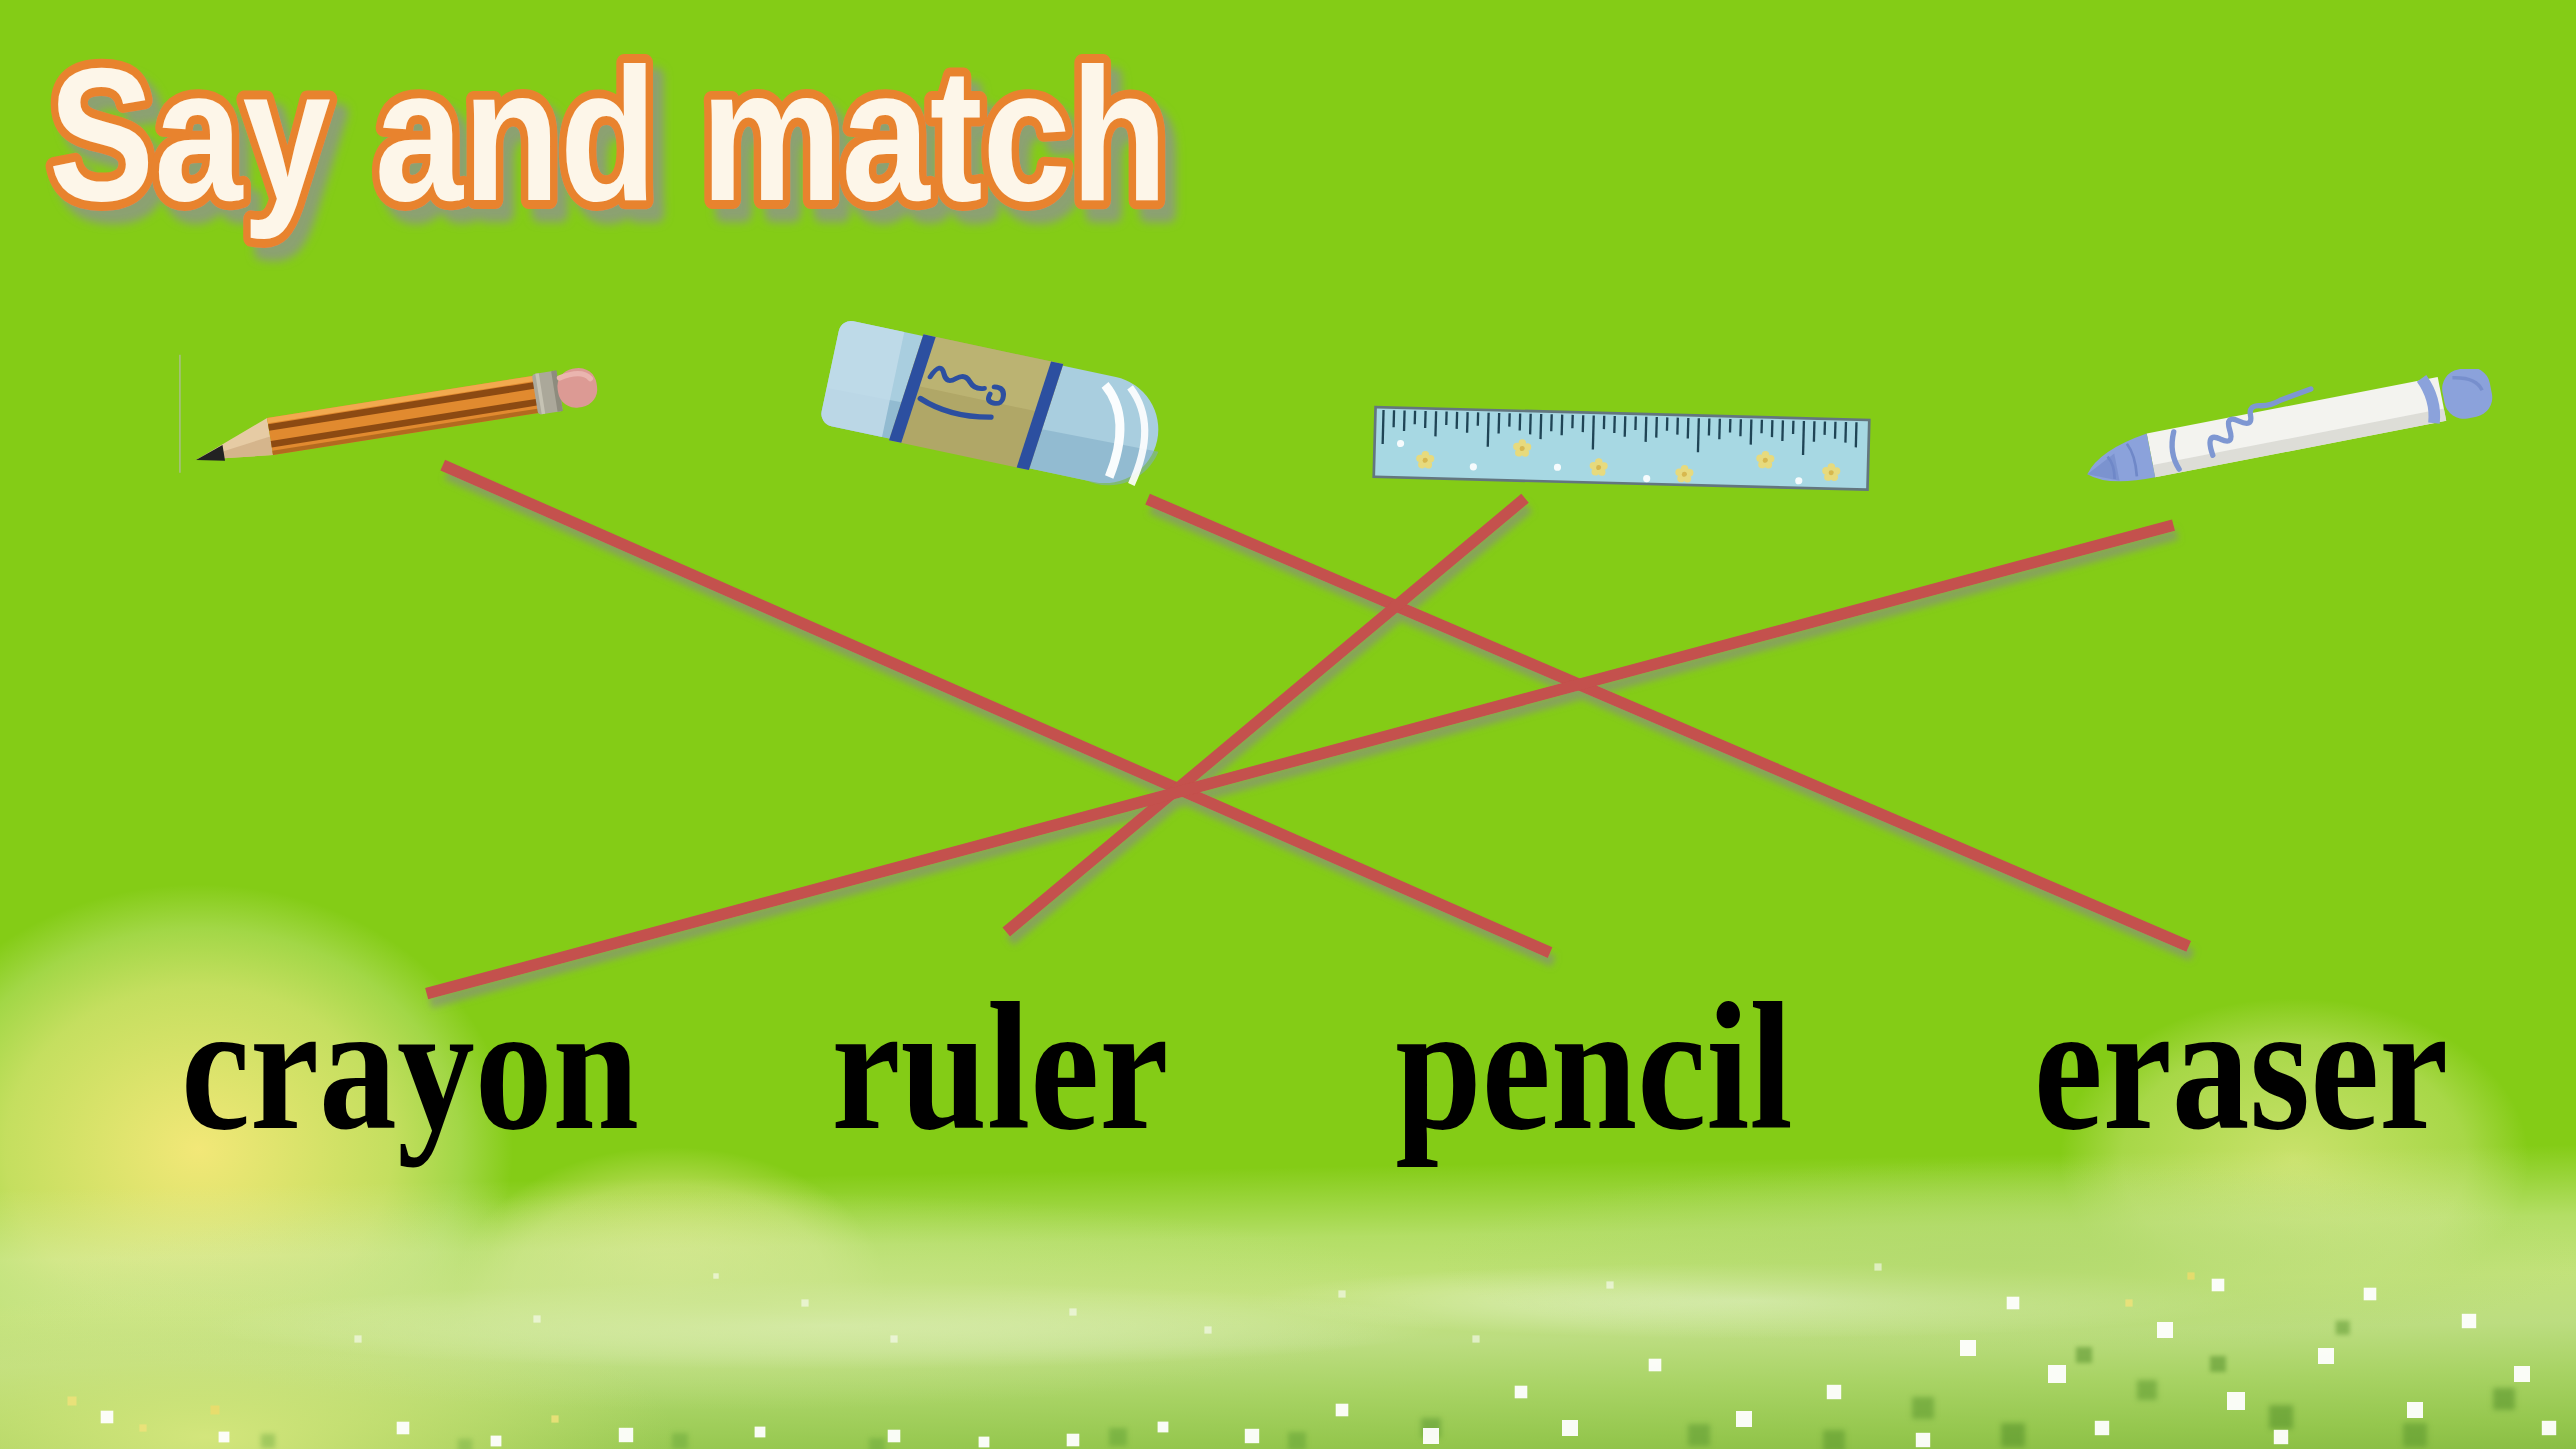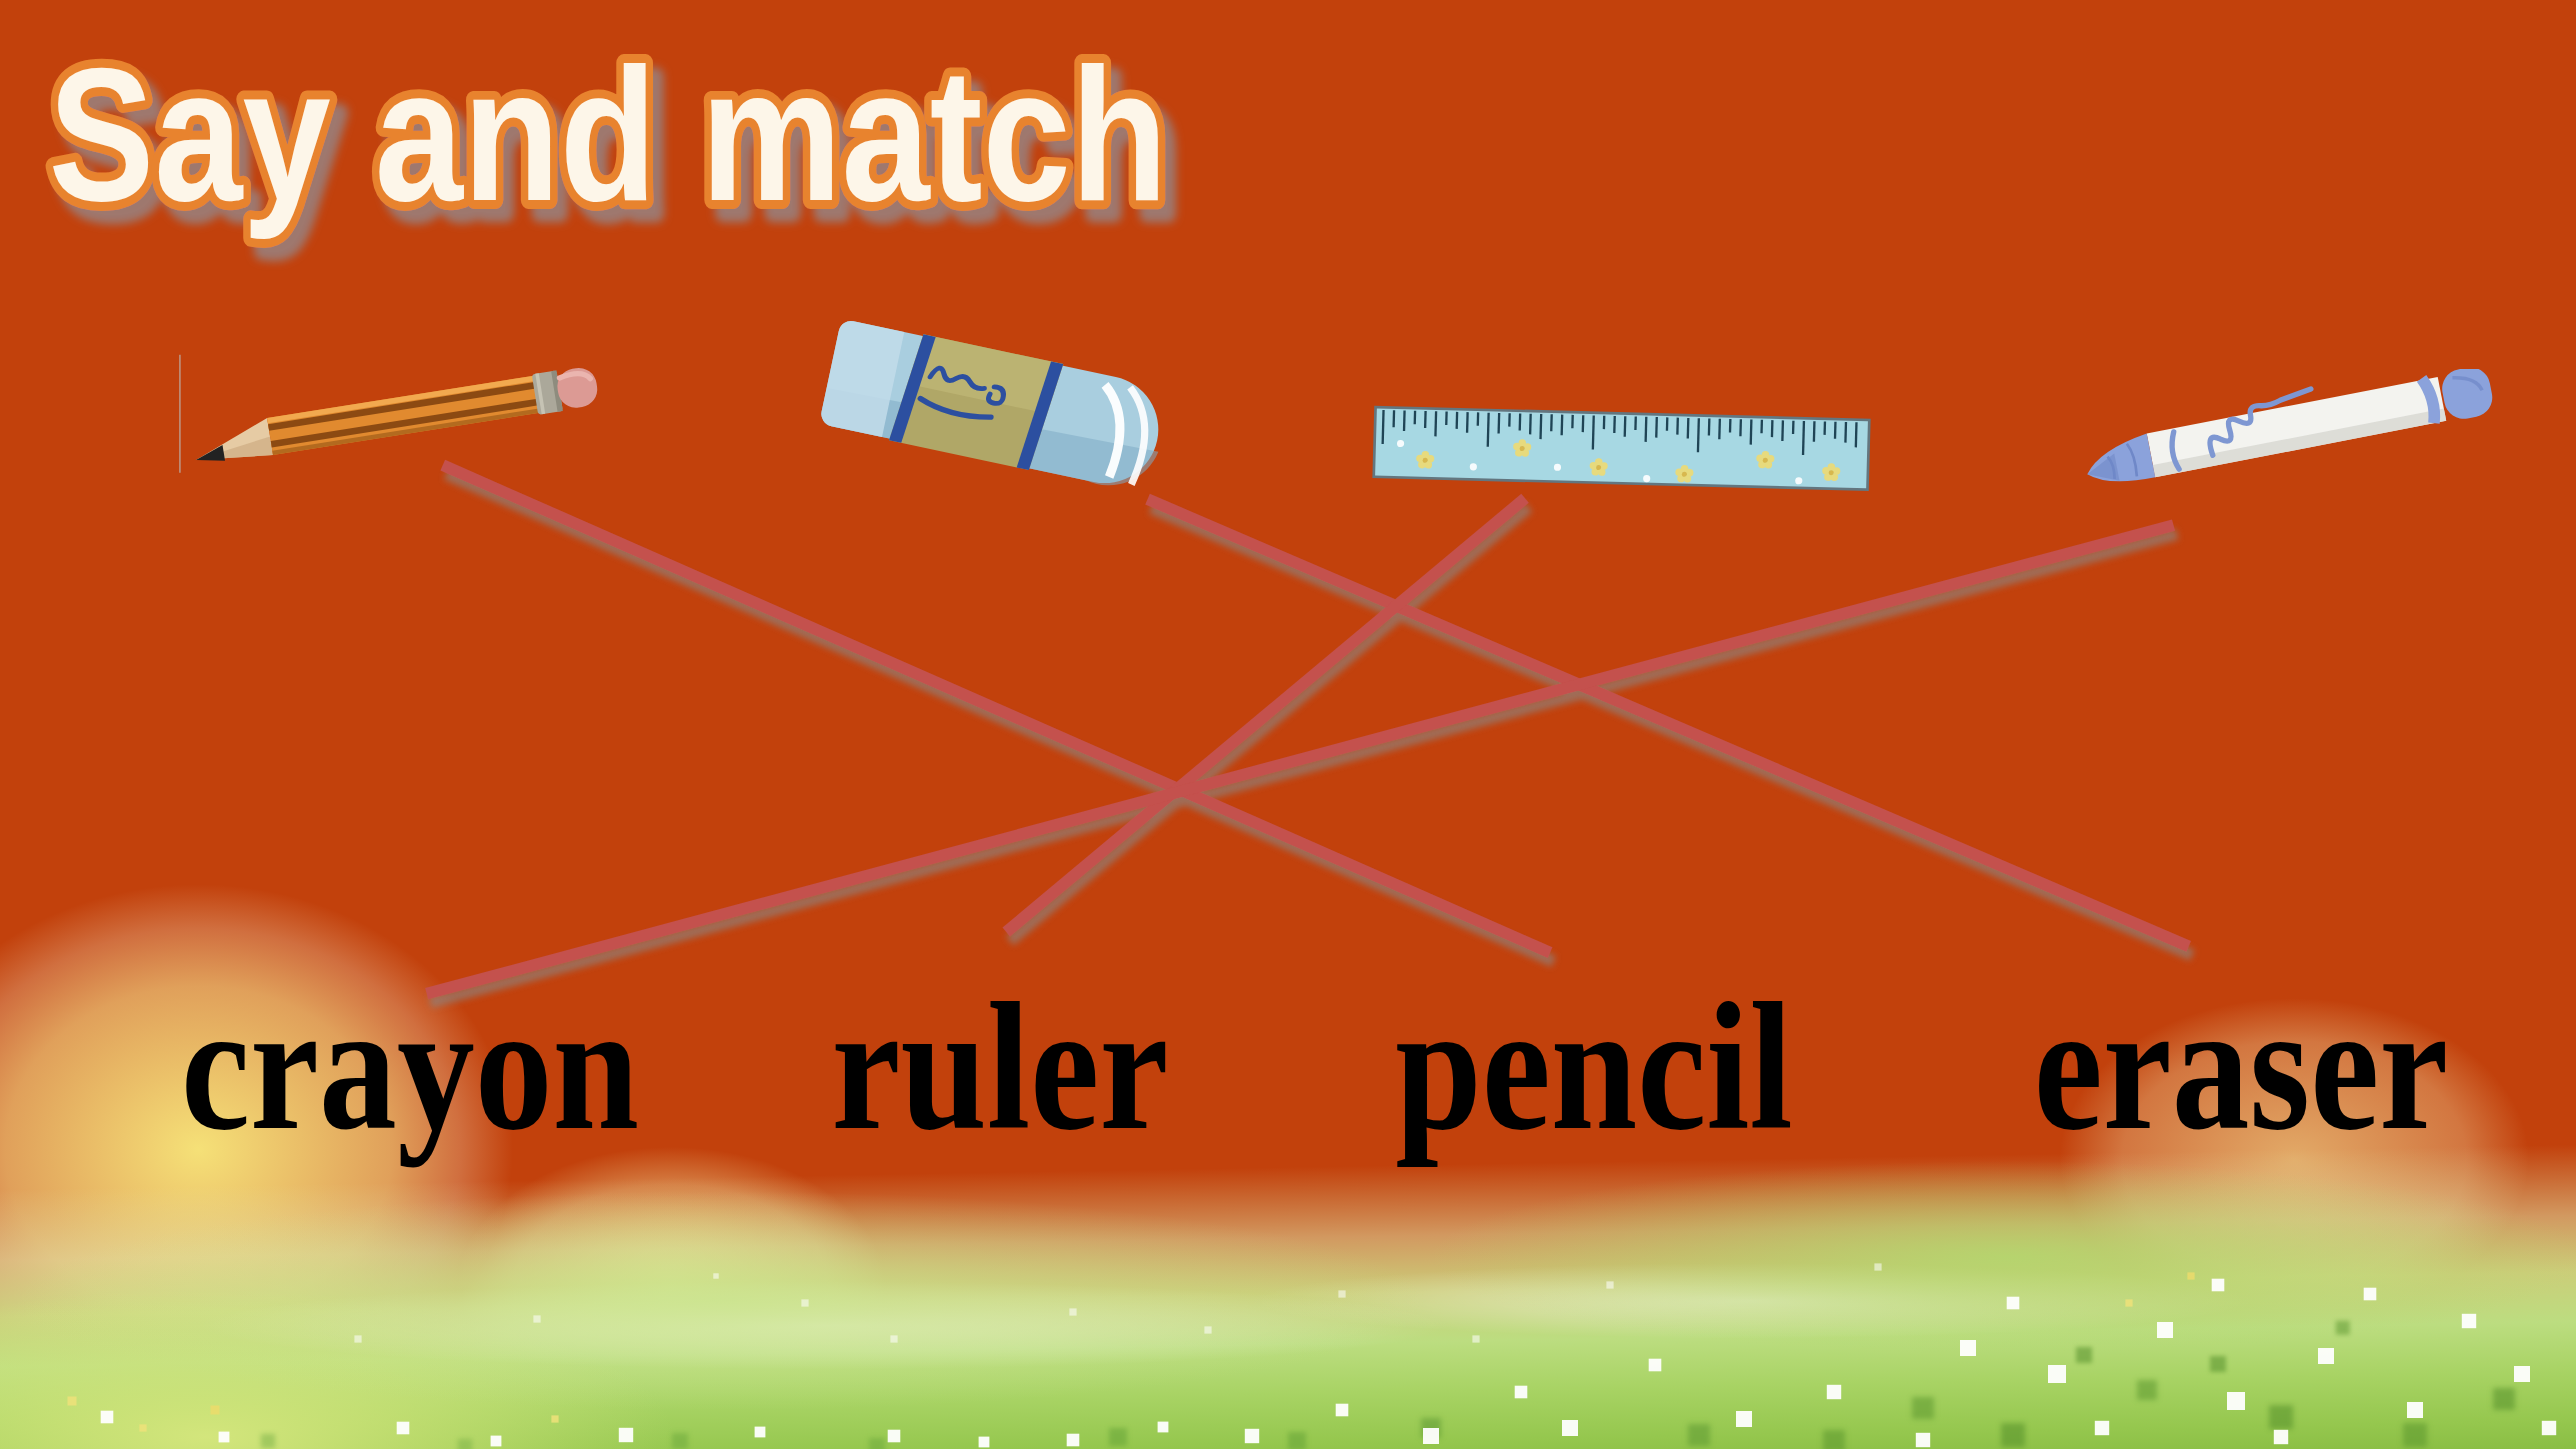--- a/index.html
+++ b/index.html
@@ -1,17 +1,17 @@
 <!DOCTYPE html>
 <html style="font-size:14.3px"><head>
 <meta charset="utf-8">
 <style>
   html,body{margin:0;padding:0;background:#e9e9e9;}
   .stage{
-    position:relative;width:2576px;height:1449px;background:#c2410c;
+    position:relative;width:2576px;height:1449px;background:#84cc16;
     overflow:hidden;font-family:"Liberation Sans",sans-serif;
   }
   
   .glow{position:absolute;pointer-events:none;}
   .glow-left{
     left:-80px;top:823px;width:733px;height:680px;
     background:radial-gradient(ellipse 55% 50% at 38% 48%,
       rgba(248,233,125,0.95) 0%, rgba(249,238,155,0.55) 48%, rgba(252,248,215,0.25) 65%, rgba(255,255,255,0) 78%);
   }
   .glow-mid{

